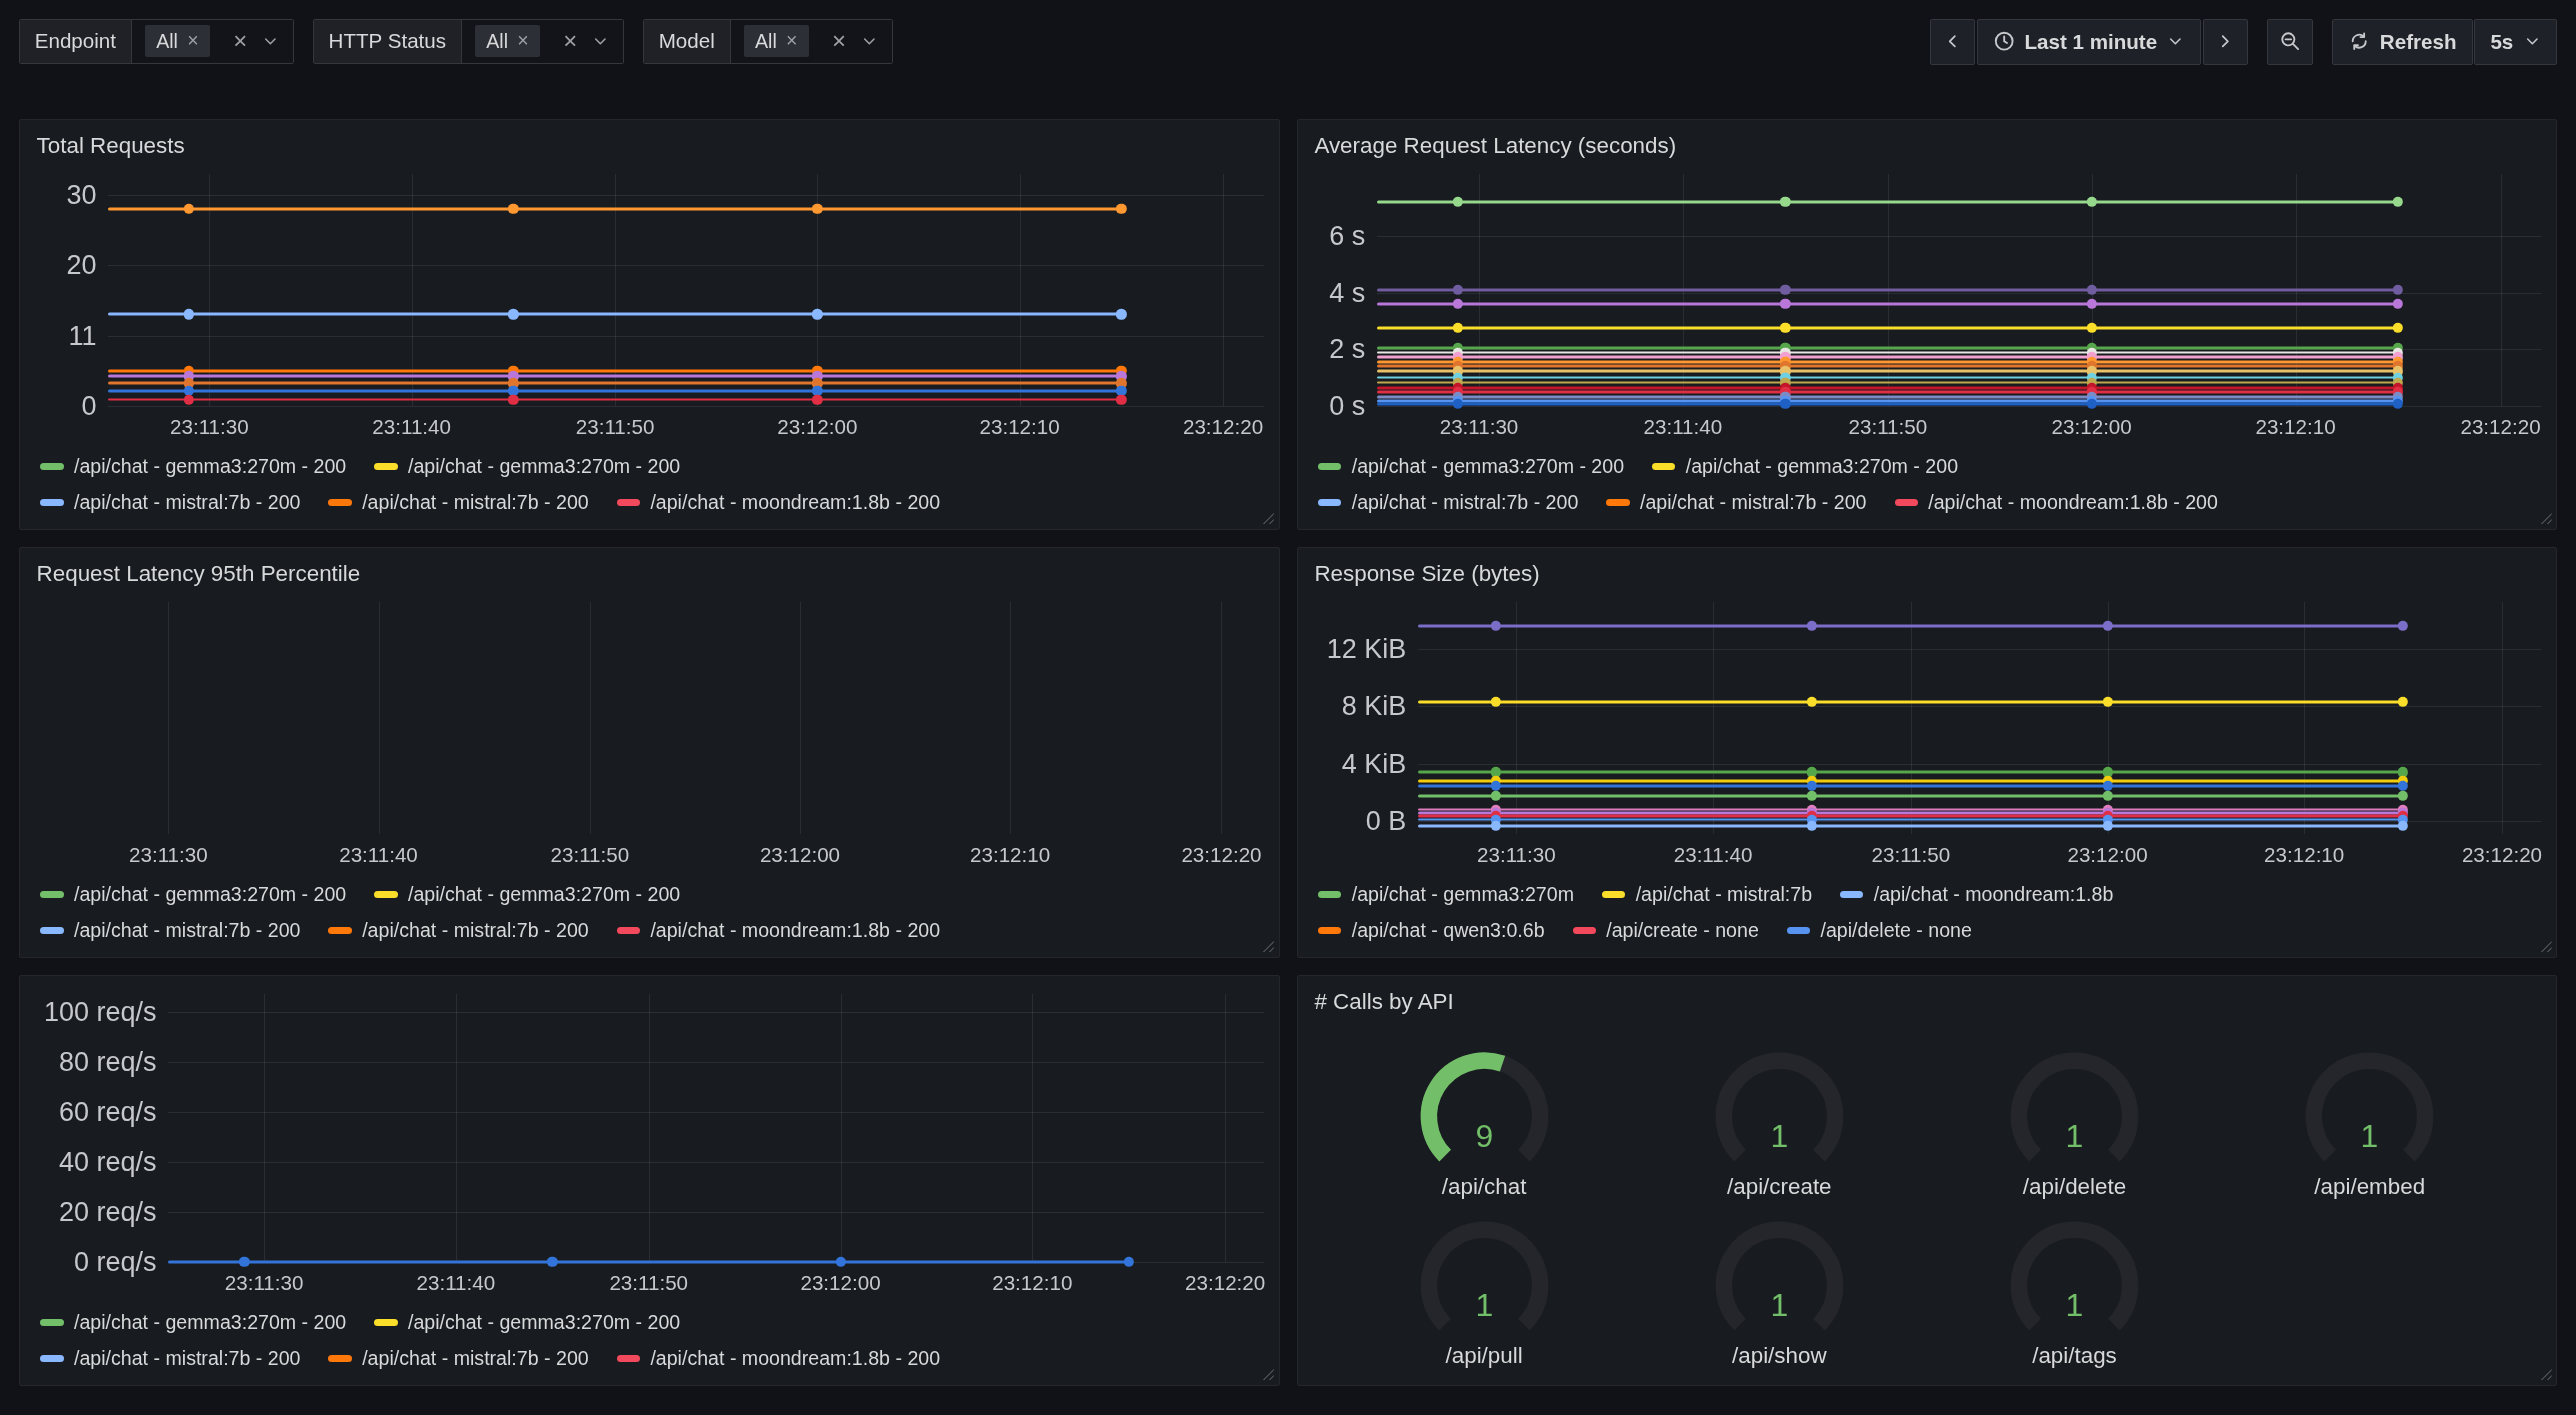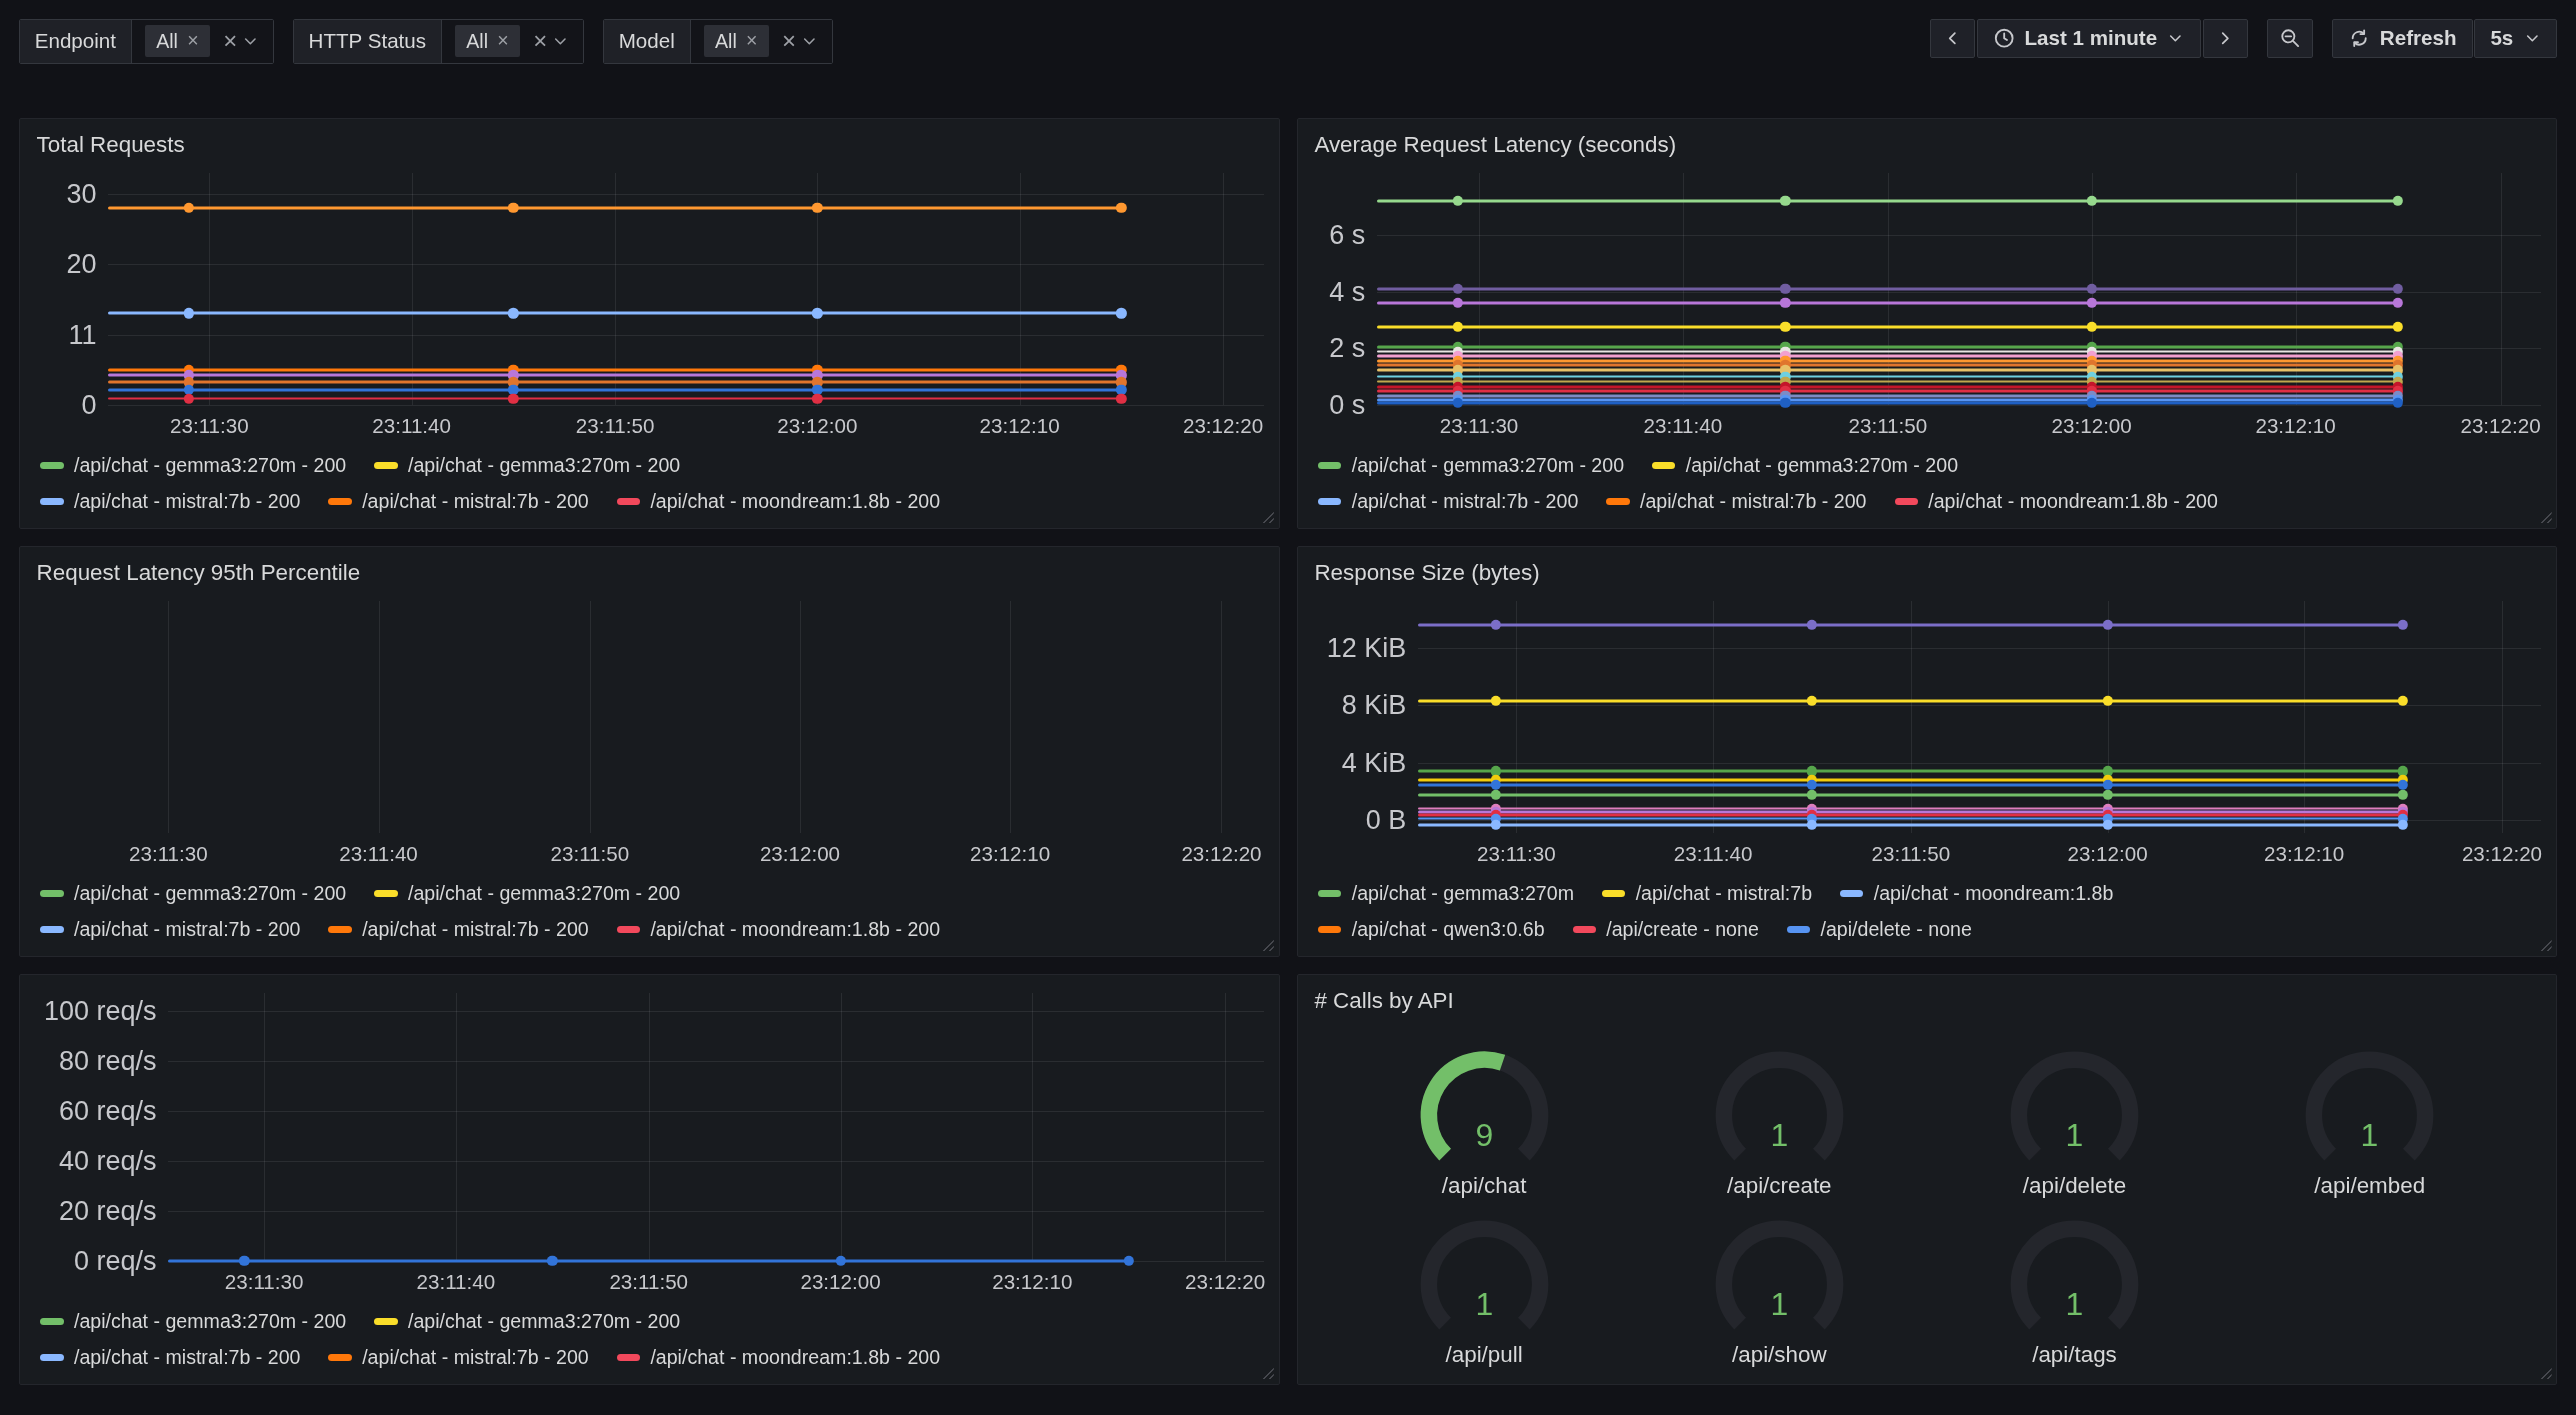--- a/index.html
+++ b/index.html
@@ -8,28 +8,28 @@
   }
   *{box-sizing:border-box}
   html,body{margin:0;padding:0}
   body{width:2576px;height:1415px;background:var(--bg);font-family:"Liberation Sans",sans-serif;color:var(--text);overflow:hidden}
 
   
   .toolbar{display:flex;justify-content:space-between;align-items:flex-start;padding:18.7px 18.7px 0 18.7px}
   .filters{display:flex;gap:18.7px}
   .filter{display:flex;align-items:stretch;height:45px;border:0.9px solid var(--btnborder);border-radius:1.9px;overflow:hidden}
   .filter-label{display:flex;align-items:center;padding:0 15px;background:#1f2127;font-size:20.6px;color:var(--text);border-right:0.9px solid var(--btnborder)}
-  .filter-value{display:flex;align-items:center;gap:4px;background:#131419;padding:0 13px}
+  .filter-value{display:flex;align-items:center;gap:14px;background:#131419;padding:0 13px}
   .chip{display:flex;align-items:center;gap:9.3px;background:var(--chip);border-radius:1.9px;padding:4.7px 11.2px;font-size:19.6px;color:var(--text);cursor:pointer}
   .chip-x{color:#9da0a6;font-size:19.6px;line-height:1}
   .clear-x{color:#9da0a6;font-size:24px;line-height:1;margin-left:9.3px;cursor:pointer}
   .chev svg,.clear-ic svg{display:block}
   .time-controls{display:flex;align-items:center;gap:18.7px}
   .btn-group{display:flex;gap:1.9px}
-  .tbtn{display:flex;align-items:center;gap:9.3px;height:39px;padding:0 15px;background:var(--btn);
+  .tbtn{display:flex;align-items:center;gap:9.3px;height:46px;padding:0 15px;background:var(--btn);
         border:0.9px solid var(--btnborder);border-radius:1.9px;color:var(--text);font-size:20.6px;font-family:inherit;cursor:pointer;font-weight:600}
   .tbtn.narrow{padding:0 11.2px}
   .tbtn svg{display:block}
 
   
   .dash{margin-top:54px;padding:0 18.7px;display:grid;grid-template-columns:1fr 1fr;grid-auto-rows:411px;gap:17px}
   .panel{position:relative;background:var(--panel);border:0.9px solid var(--pborder);border-radius:1.9px;
          padding:5.6px 15px 11.2px 15px;display:flex;flex-direction:column;min-height:0}
   .ptitle{margin:7.5px 1.9px 1.9px 1.9px;font-size:22.4px;font-weight:500;color:var(--text);cursor:pointer}
   .pbody{flex:1;display:flex;flex-direction:column;min-height:0;padding-top:13px}

